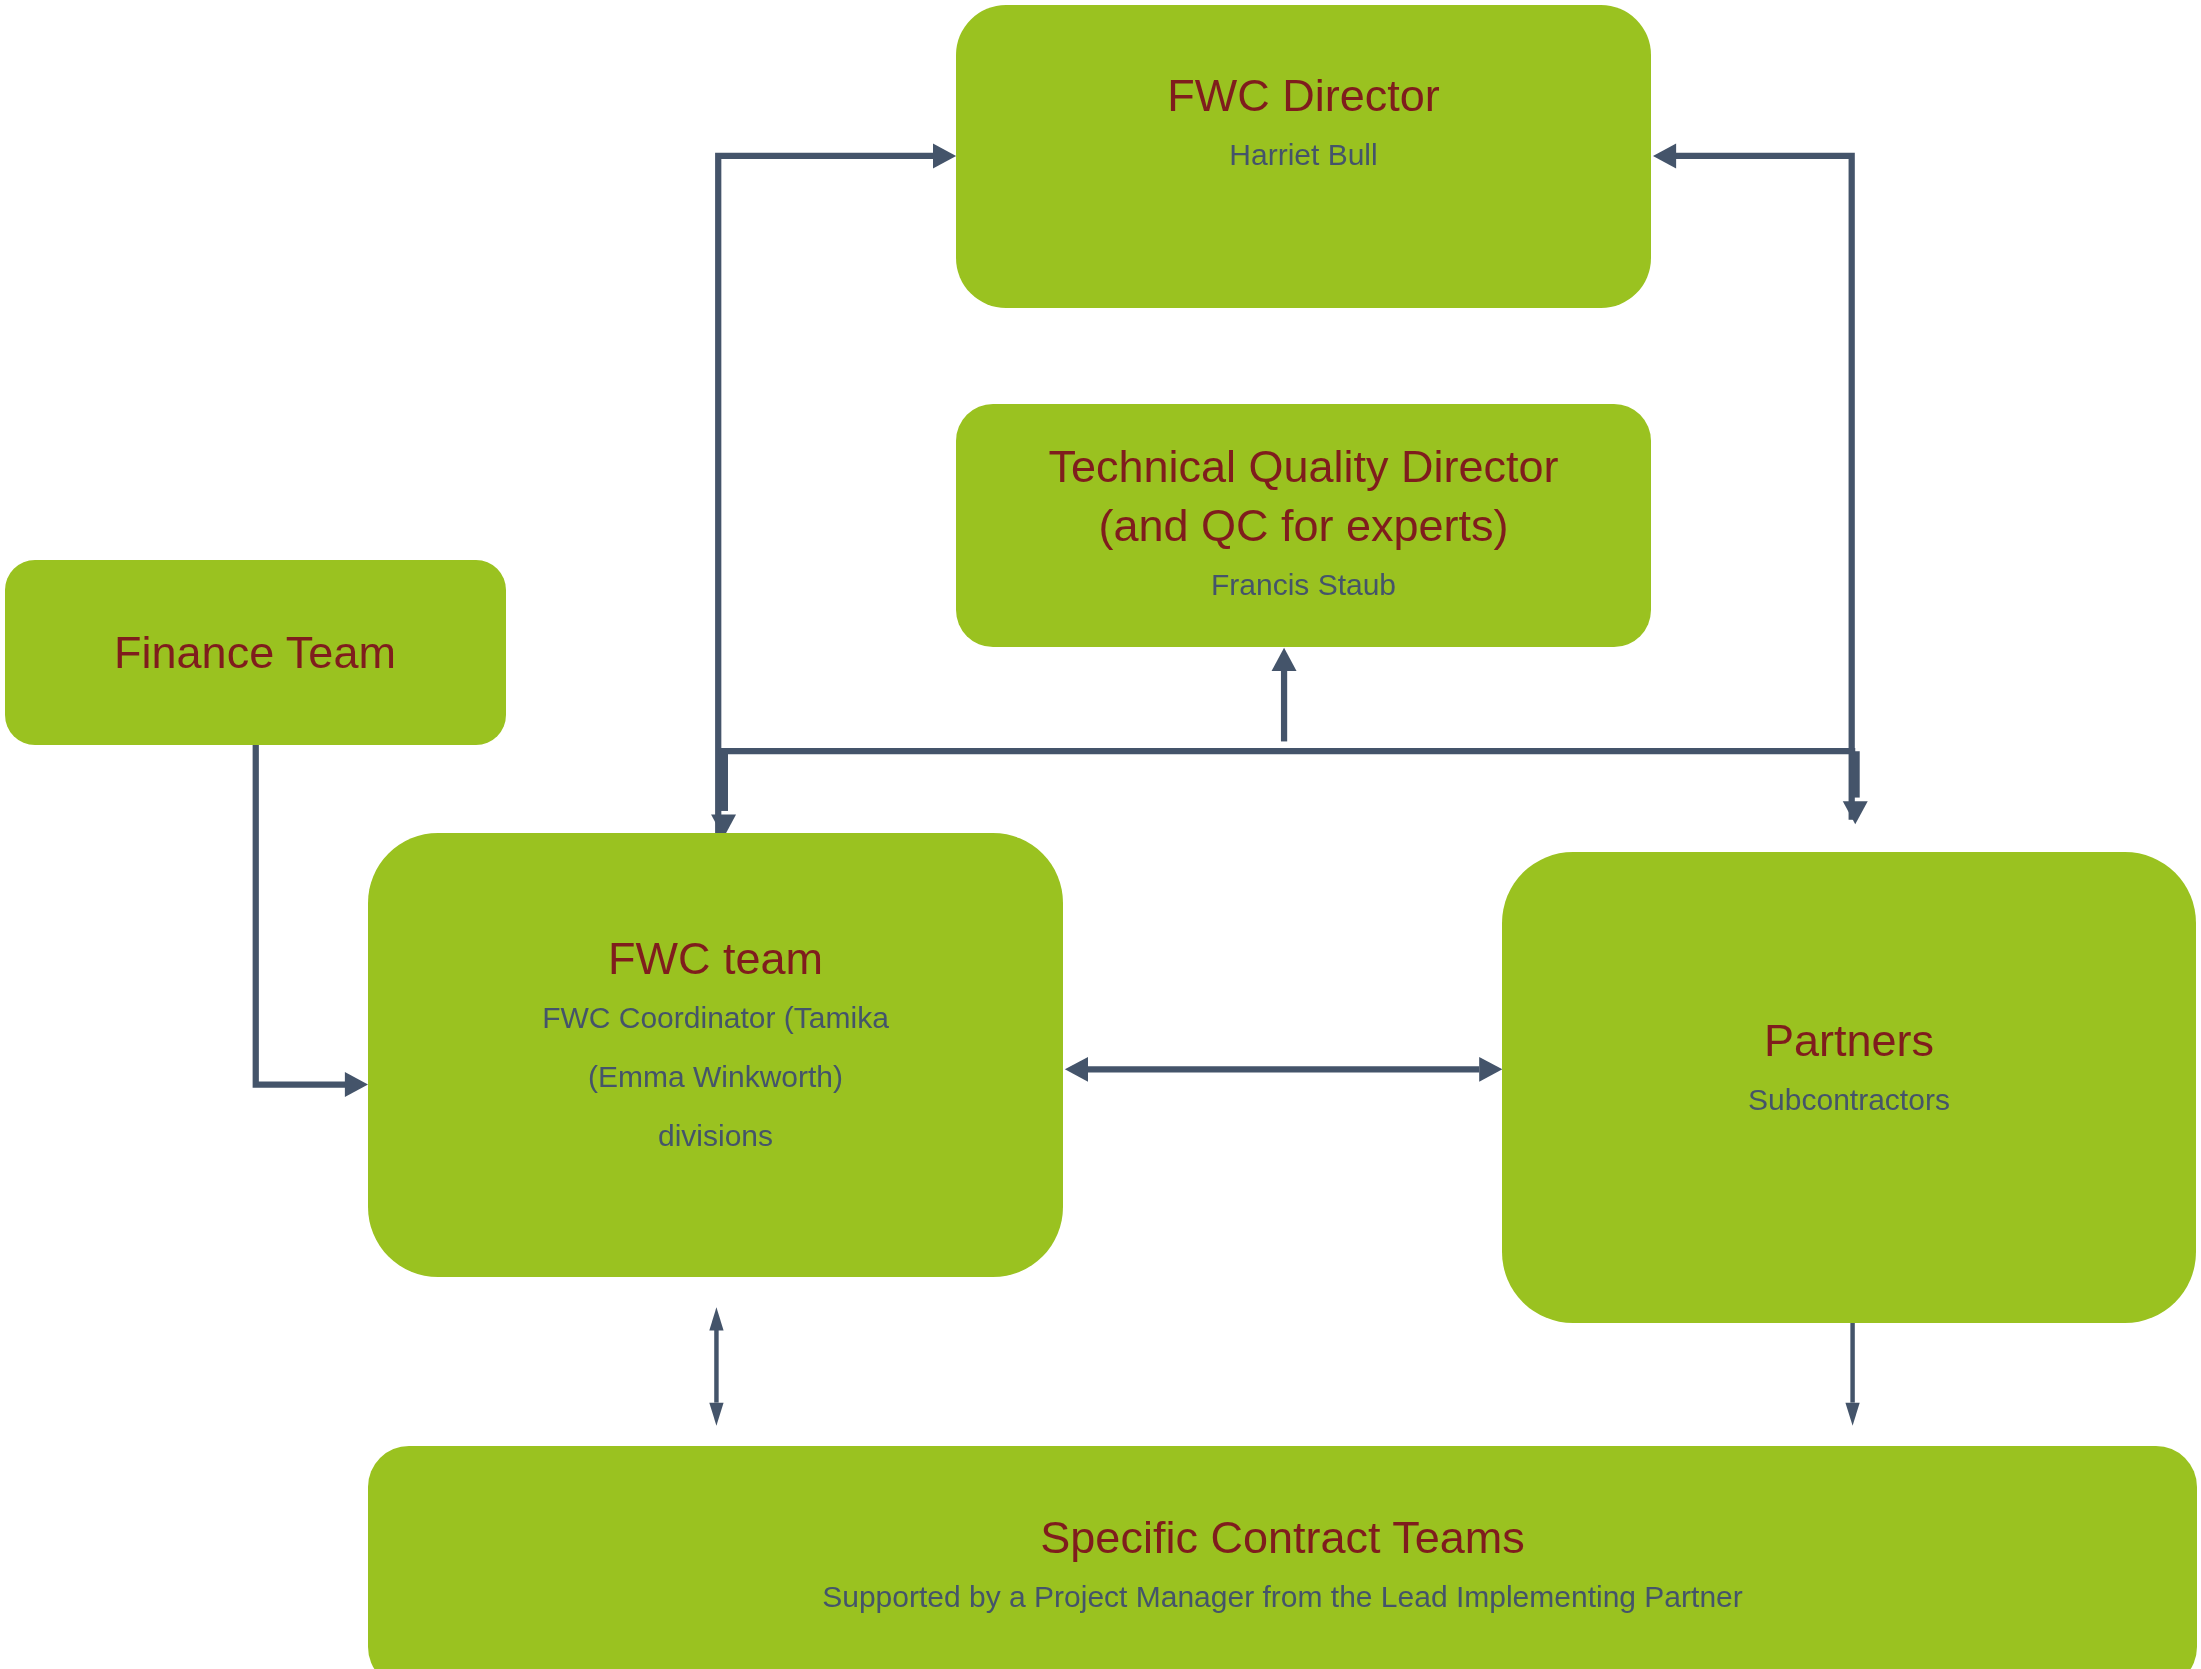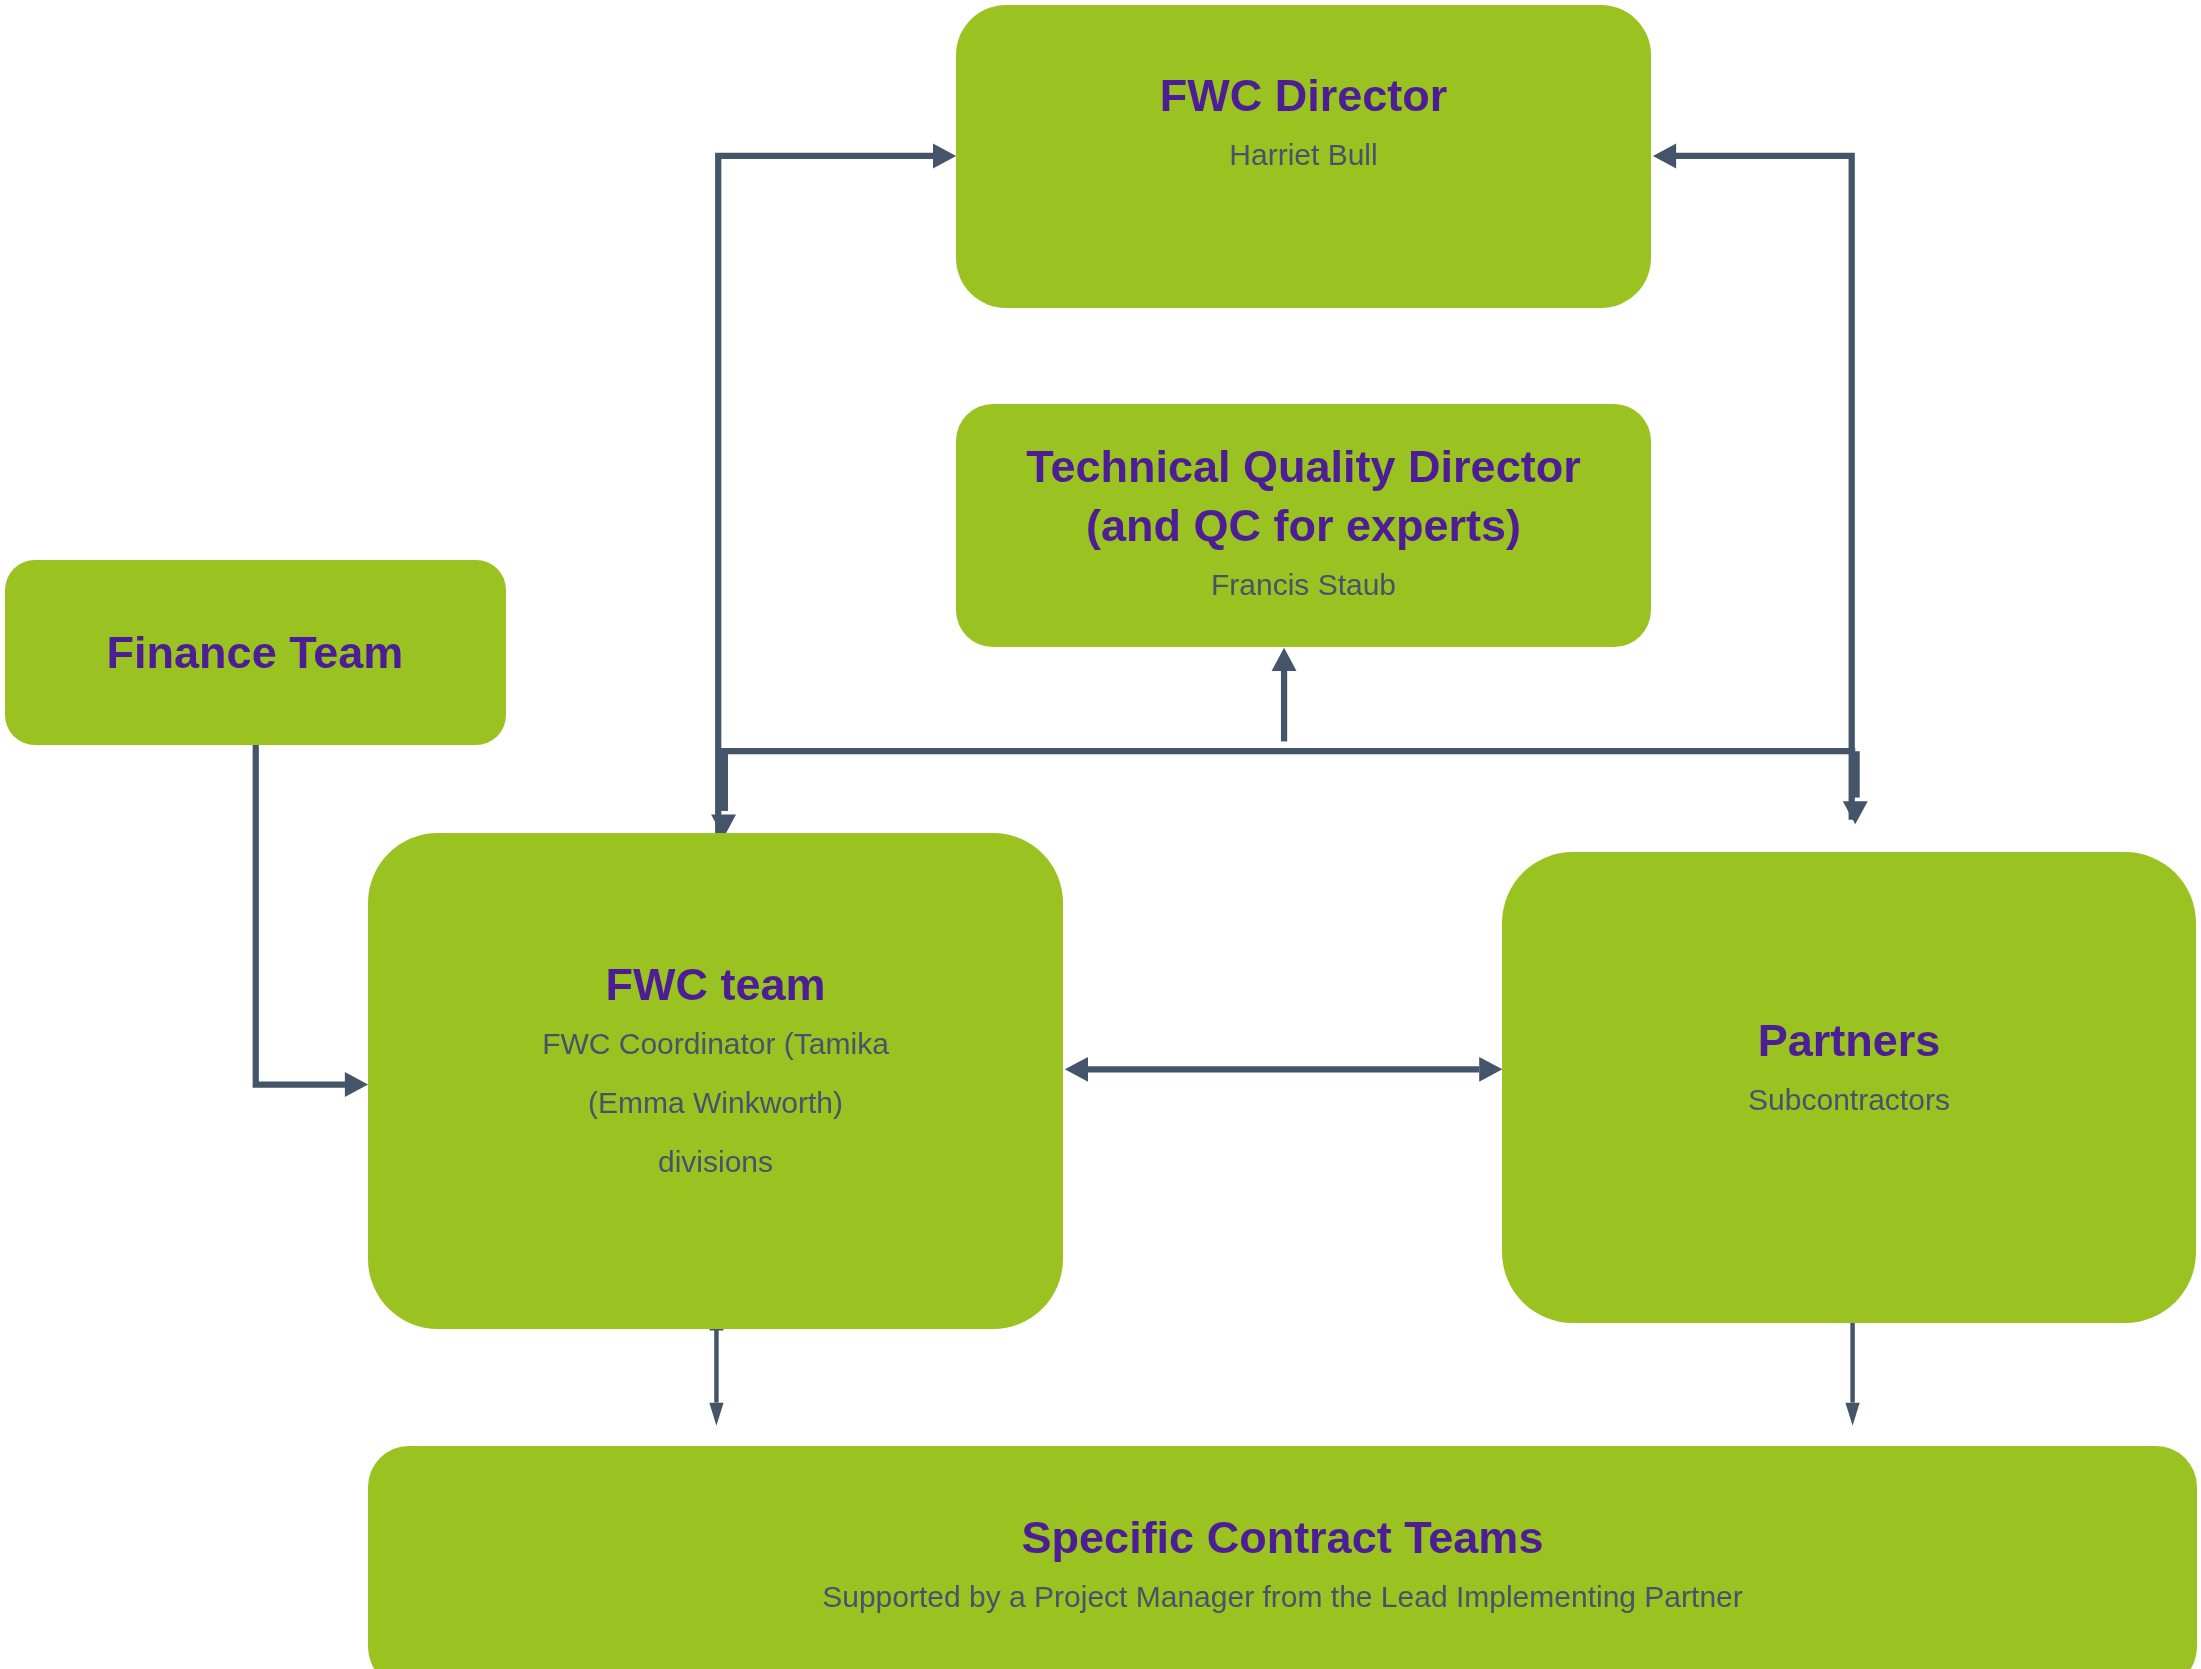--- a/index.html
+++ b/index.html
@@ -1,20 +1,20 @@
 <!DOCTYPE html>
 <html style="font-size:14.3px"><head>
 <meta charset="utf-8">
 <style>
   html, body { margin: 0; padding: 0; background: #ffffff; }
   body { width: 2201px; height: 1670px; position: relative; overflow: hidden;
          font-family: "Liberation Sans", sans-serif; }
   .box { position: absolute; background: #9ac220; display: flex; flex-direction: column;
          align-items: center; justify-content: center; text-align: center; box-sizing: border-box; }
-  .title { color: #4c1d95; font-weight: bold; font-size: 45px; line-height: 59px; }
+  .title { color: #7f1d1d; font-weight: normal; font-size: 45px; line-height: 59px; }
   .sub { color: #44546a; font-size: 30px; line-height: 59px; }
   #connectors { position: absolute; left: 0; top: 0; width: 2201px; height: 1670px; }
 </style>
 </head>
 <body>
 
 <svg id="connectors" xmlns="http://www.w3.org/2000/svg" viewBox="0 0 2470 1874" width="2201" height="1670">
   <defs>
     <marker id="ah" markerWidth="10" markerHeight="10" refX="8" refY="5" orient="auto-start-reverse" markerUnits="userSpaceOnUse" viewBox="0 0 10 10">
       <path d="M0,0 L10,5 L0,10 z" fill="#44546a"></path>
@@ -64,21 +64,21 @@
 <div class="box" style="left:956px; top:404px; width:695px; height:243px; border-radius:37px;">
   <div class="title">Technical Quality Director</div>
   <div class="title">(and QC for experts)</div>
   <div class="sub">Francis Staub</div>
 </div>
 
 <div class="box" style="left:4.5px; top:560px; width:501px; height:185px; border-radius:30px;">
   <div class="title">Finance Team</div>
 </div>
 
-<div class="box" style="left:368px; top:833px; width:695px; height:496px; border-radius:70px; padding-bottom:16px;">
+<div class="box" style="left:368px; top:833px; width:695px; height:444px; border-radius:70px; padding-bottom:16px;">
   <div class="title">FWC team</div>
   <div class="sub">FWC Coordinator (Tamika</div>
   <div class="sub">(Emma Winkworth)</div>
   <div class="sub">divisions</div>
 </div>
 
 <div class="box" style="left:1502px; top:820px; width:694px; height:471px; border-radius:71px; padding-bottom:36px;margin-top:32px;">
   <div class="title">Partners</div>
   <div class="sub">Subcontractors</div>
 </div>

